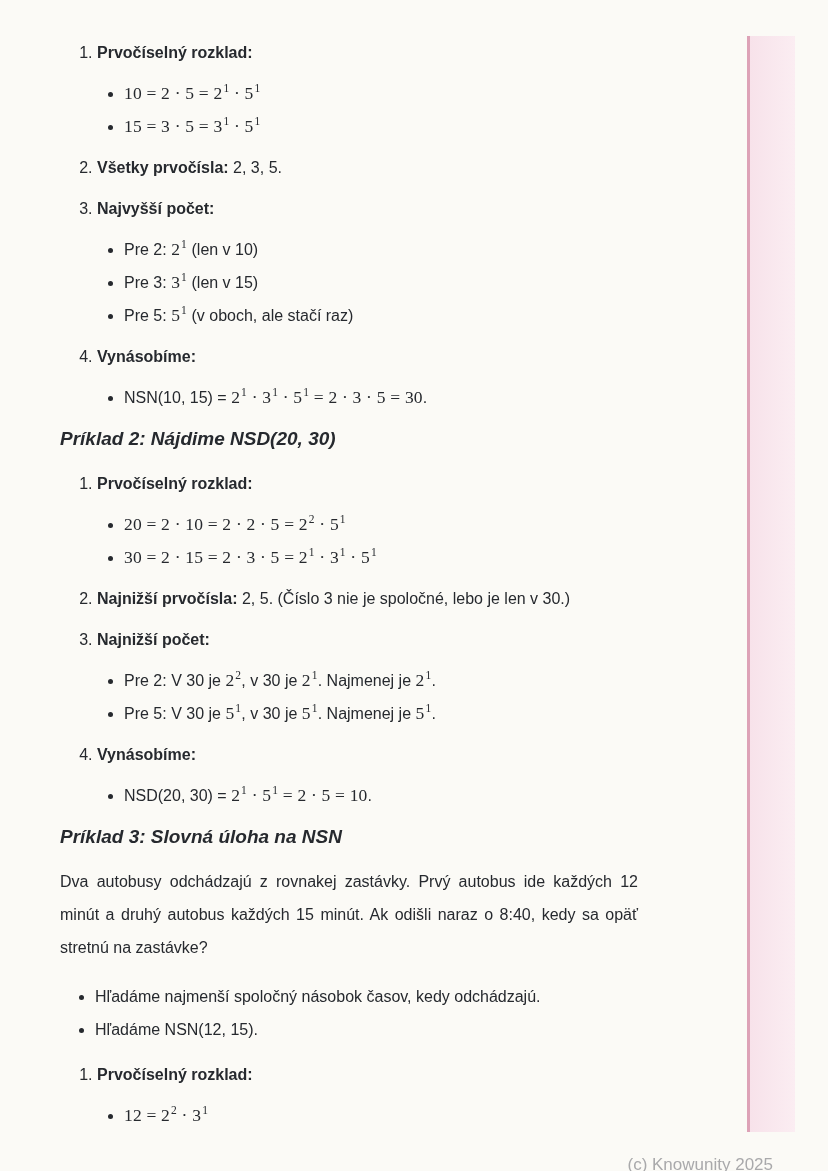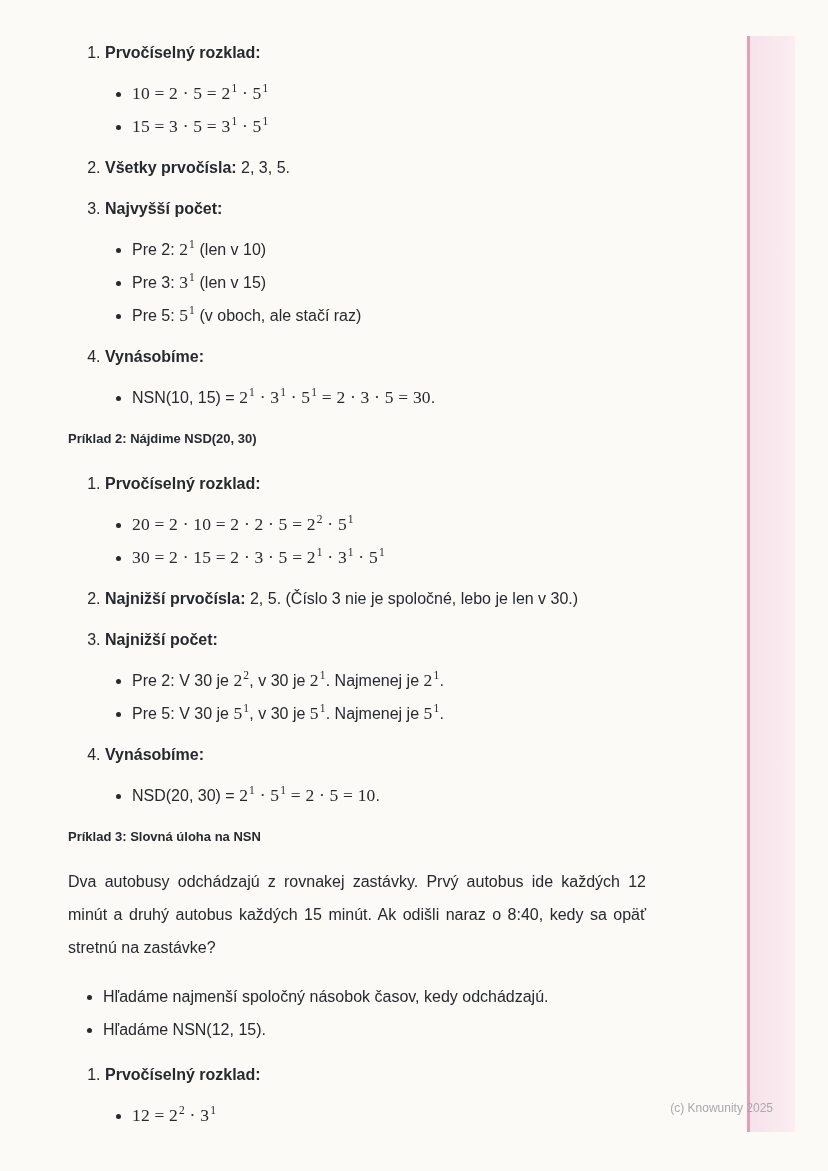--- a/index.html
+++ b/index.html
@@ -7,30 +7,31 @@
     width: 828px; height: 1171px;
     background: #fbfaf6;
     position: relative;
     overflow: hidden;
     font-family: "Liberation Sans", sans-serif;
     color: #26292e;
     -webkit-font-smoothing: antialiased;
   }
   .content {
     position: absolute;
-    left: 68px; top: 36px;
+    left: 60px; top: 36px;
     width: 578px;
     font-size: 16px;
     line-height: 33px;
   }
   .h3 {
     font-weight: 700;
-    font-size: 13px;
+    font-size: 19px;
     line-height: 25px;
     margin: 12px 0 16px 0;
+    font-style: italic;
   }
   ol.numbered {
     margin: 0;
     padding-left: 37px;
   }
   ol.numbered > li { margin-bottom: 8px; }
   ol.numbered > li::marker { font-weight: 400; color: #26292e; }
   ul.sub {
     list-style: disc;
     margin: 8px 0 3px 0;
@@ -60,23 +61,23 @@
   .ribbon {
     position: absolute;
     left: 747px; top: 36px;
     width: 45px; height: 1096px;
     border-left: 3px solid #dda2b7;
     background: linear-gradient(to right, #f7e2ea, #fbedf2);
     z-index: 1;
   }
   .watermark {
     position: absolute;
-    top: 1101px;
+    top: 1158px;
     right: 55px;
-    font-size: 12px;
+    font-size: 17px;
     line-height: 14px;
     color: #a9a9ab;
     z-index: 2;
   }
 </style>
 </head>
 <body style="background: rgb(251, 250, 246); color: rgb(38, 41, 46);">
 
 <div class="ribbon" style="border-left-color: rgb(221, 162, 183); background: linear-gradient(to right, rgb(247, 226, 234), rgb(251, 237, 242));"></div>
 

